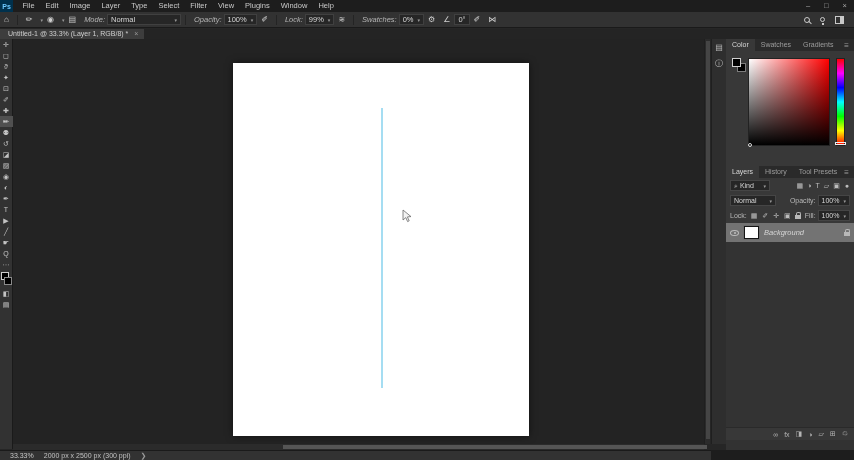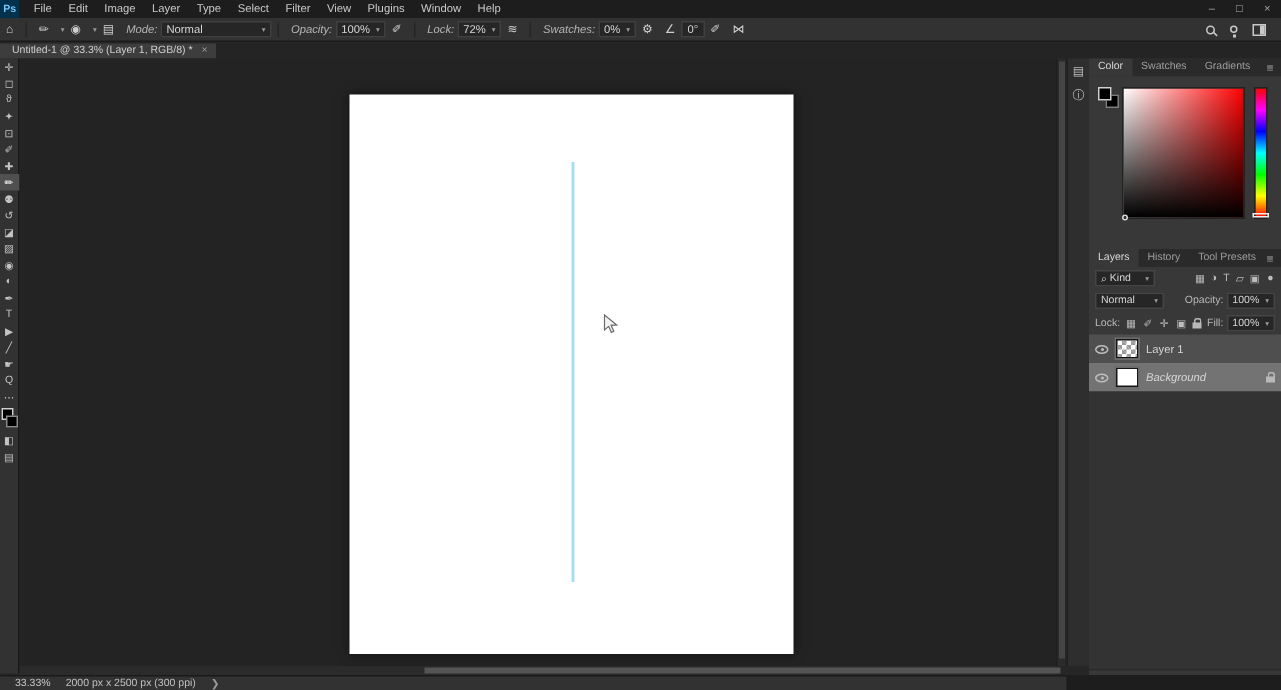--- a/index.html
+++ b/index.html
@@ -160,21 +160,21 @@
     <span class="opt-sep"></span>
     <span class="opt-label">Opacity:</span>
     <span class="opt-field">
       <span>100%</span>
       <span class="chev">▾</span>
     </span>
     <span class="opt-icon">✐</span>
     <span class="opt-sep"></span>
     <span class="opt-label">Lock:</span>
     <span class="opt-field">
-      <span>72%</span>
+      <span>99%</span>
       <span class="chev">▾</span>
     </span>
     <span class="opt-icon">≋</span>
     <span class="opt-sep"></span>
     <span class="opt-label">Swatches:</span>
     <span class="opt-field">
       <span>0%</span>
       <span class="chev">▾</span>
     </span>
     <span class="opt-icon">⚙</span>
@@ -326,25 +326,20 @@
           </span>
         <span class="lp-right">
           <span>Fill:</span>
           <span class="lp-select">
             <span>100%</span>
             <span class="chev">▾</span>
           </span>
         </span>
       </div>
 
-      <div class="layer-row selected">
-        <span class="eye"></span>
-        <span class="thumb-box checker"></span>
-        <span>Layer 1</span>
-      </div>
       <div class="layer-row">
         <span class="eye"></span>
         <span class="thumb-box white-thumb"></span>
         <span style="font-style:italic;">Background</span>
         <span class="lp-right">
             <span class="padlock"></span>
           </span>
       </div>
 
       <div id="layers-empty"></div>

